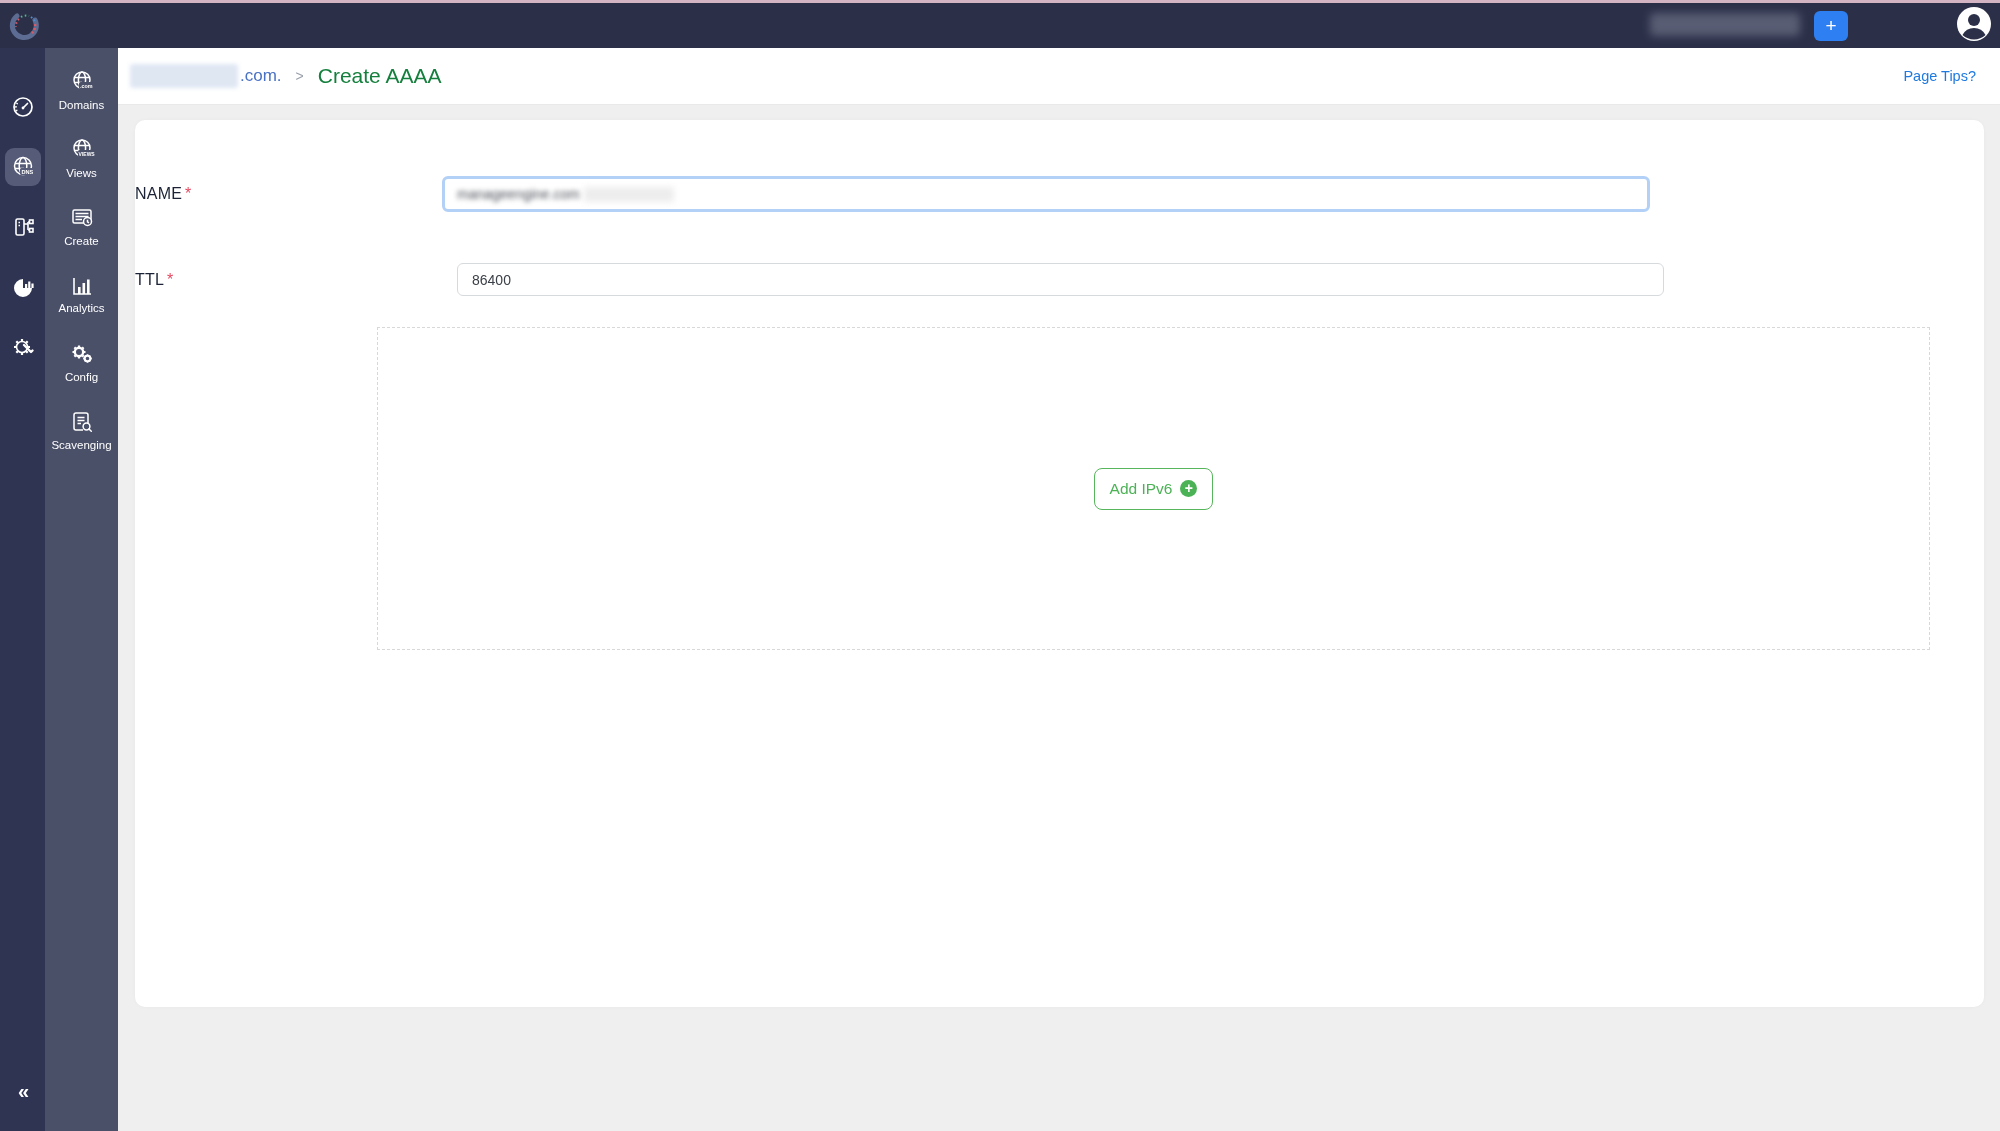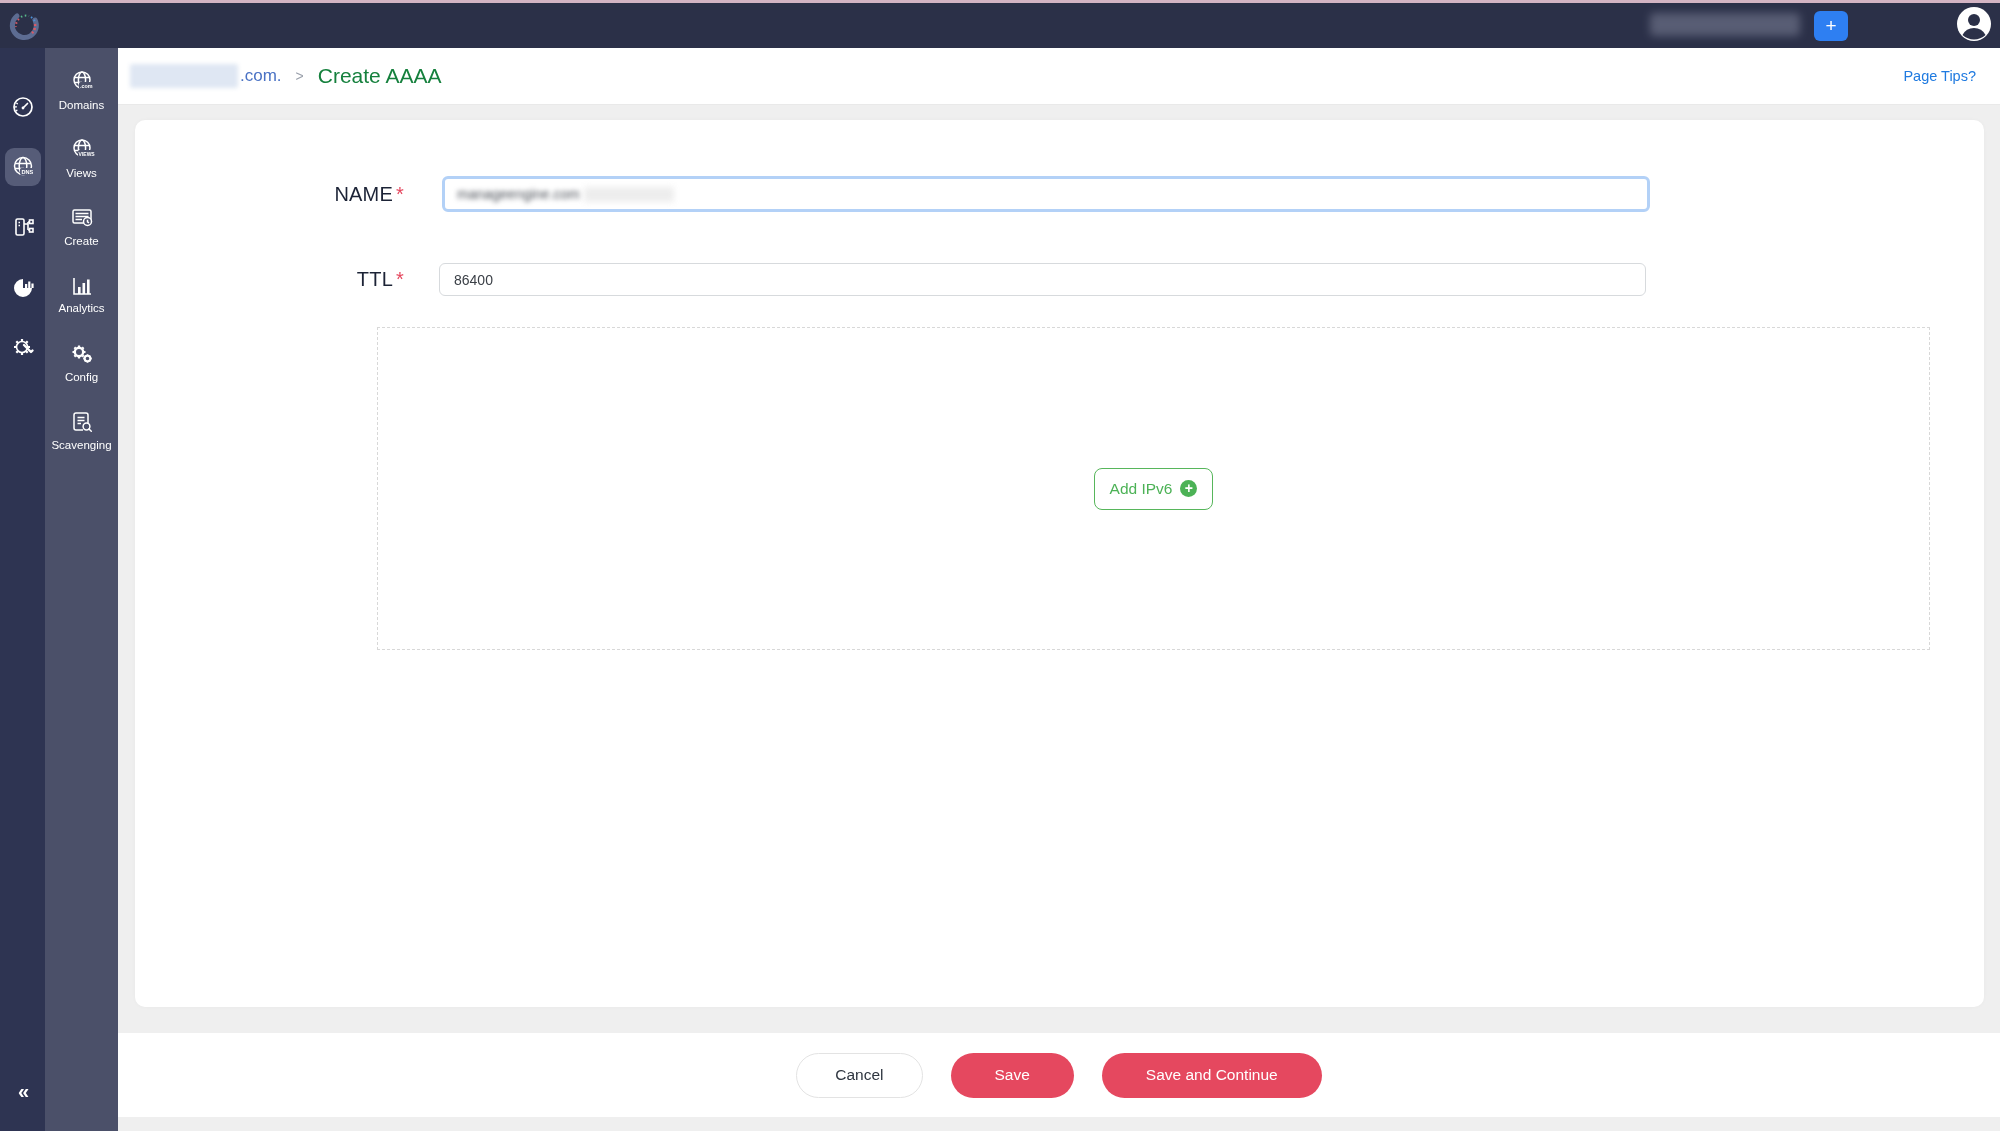--- a/index.html
+++ b/index.html
@@ -40,27 +40,27 @@
   .crumb-sep { color:#9aa0ab; font-size:14px; margin:0 14px; }
   .crumb-title { color:#15803d; font-size:21px; font-weight:500; }
   .page-tips { margin-left:auto; margin-right:24px; color:#1f7ae0; font-size:14.5px; text-decoration:none; cursor:pointer; }
 
   
   .content { position:absolute; left:118px; top:105px; width:1882px; height:1026px; background:#efefef; }
   .card { position:absolute; left:17px; top:15px; width:1849px; height:887px; background:#ffffff;
           border-radius:10px; box-shadow:0 0 4px rgba(0,0,0,.03); }
 
   .form-row { position:absolute; display:flex; align-items:center; }
-  .form-label { width:269px; text-align:right; font-size:20px; color:#1c2336; font-weight:500; letter-spacing:.2px; }
+  .form-label { width:269px; font-size:16px; color:#1c2336; font-weight:500; letter-spacing:.2px; }
   .req { color:#e5485f; margin-left:3px; }
   .row-name { left:0; top:56px; width:1649px; }
   .row-ttl  { left:0; top:143px; width:1649px;gap:15px; }
   .input-name { margin-left:38px; width:1208px; height:36px; border:3px solid #b3d1f7; border-radius:6px;
                 background:#fff; display:flex; align-items:center; padding:0 12px; font-size:14px; color:#4a4f57; }
-  .input-ttl { margin-left:20px; width:1207px; height:33px; border:1px solid #d7dadd; border-radius:6px;
+  .input-ttl { margin-left:38px; width:1207px; height:33px; border:1px solid #d7dadd; border-radius:6px;
                background:#fff; display:flex; align-items:center; padding:0 14px; font-size:14px; color:#3a3f46; }
   .name-blur { filter:blur(2.5px); white-space:nowrap; }
   .redact-tail { display:inline-block; width:90px; height:15px; margin-left:4px; background:#ededed; filter:blur(3px); }
 
   .dashed-box { position:absolute; left:242px; top:207px; width:1553px; height:323px;
                 border:1px dashed #d8d8d8; display:flex; align-items:center; justify-content:center; }
   .add-ipv6 { display:flex; align-items:center; gap:8px; height:42px; padding:8px 15px; background:#fff;
               border:1.5px solid #57b65b; border-radius:8px; color:#4cb256; font-size:15.5px; font-weight:500; cursor:pointer; }
   .plus-circle { width:17px; height:17px; border-radius:50%; background:#4cb256; color:#fff; font-size:14px;
                  line-height:16px; text-align:center; font-weight:bold; }
@@ -276,20 +276,15 @@
 
       <div class="dashed-box">
         <button class="add-ipv6">
           <span>Add IPv6</span>
           <span class="plus-circle">+</span>
         </button>
       </div>
 
     </div>
 
-    <div class="footer-bar">
-      <button class="btn btn-cancel">Cancel</button>
-      <button class="btn btn-pink">Save</button>
-      <button class="btn btn-pink">Save and Continue</button>
-    </div>
   </main>
 
 </div>
 
 </body></html>

